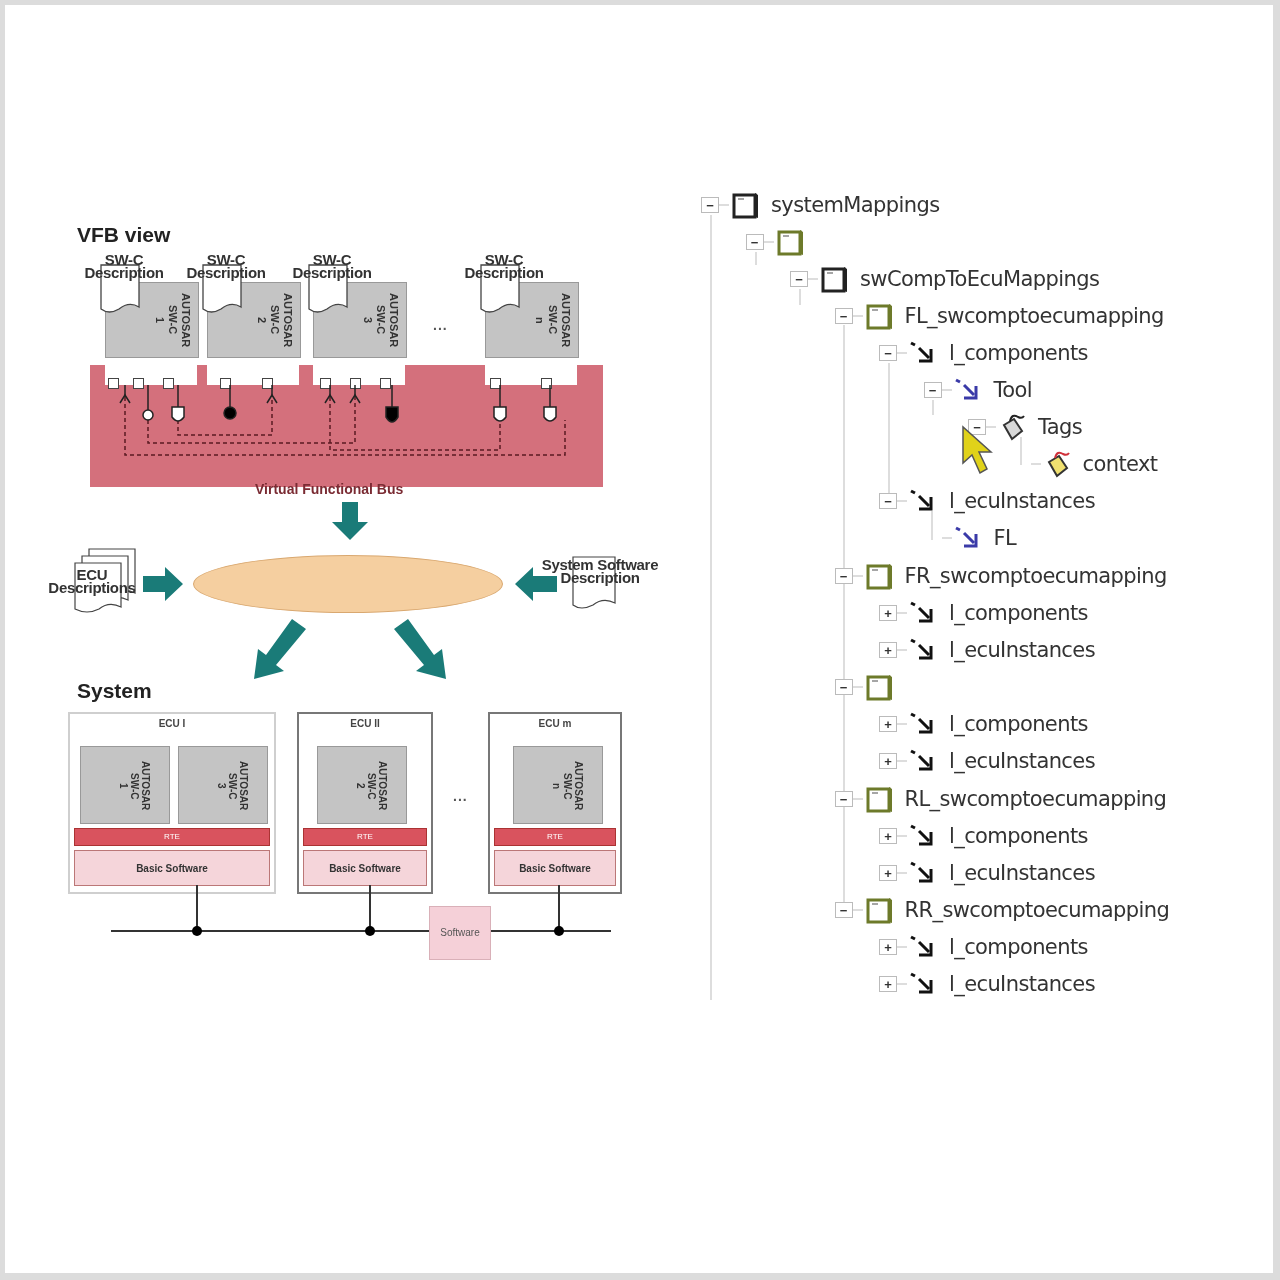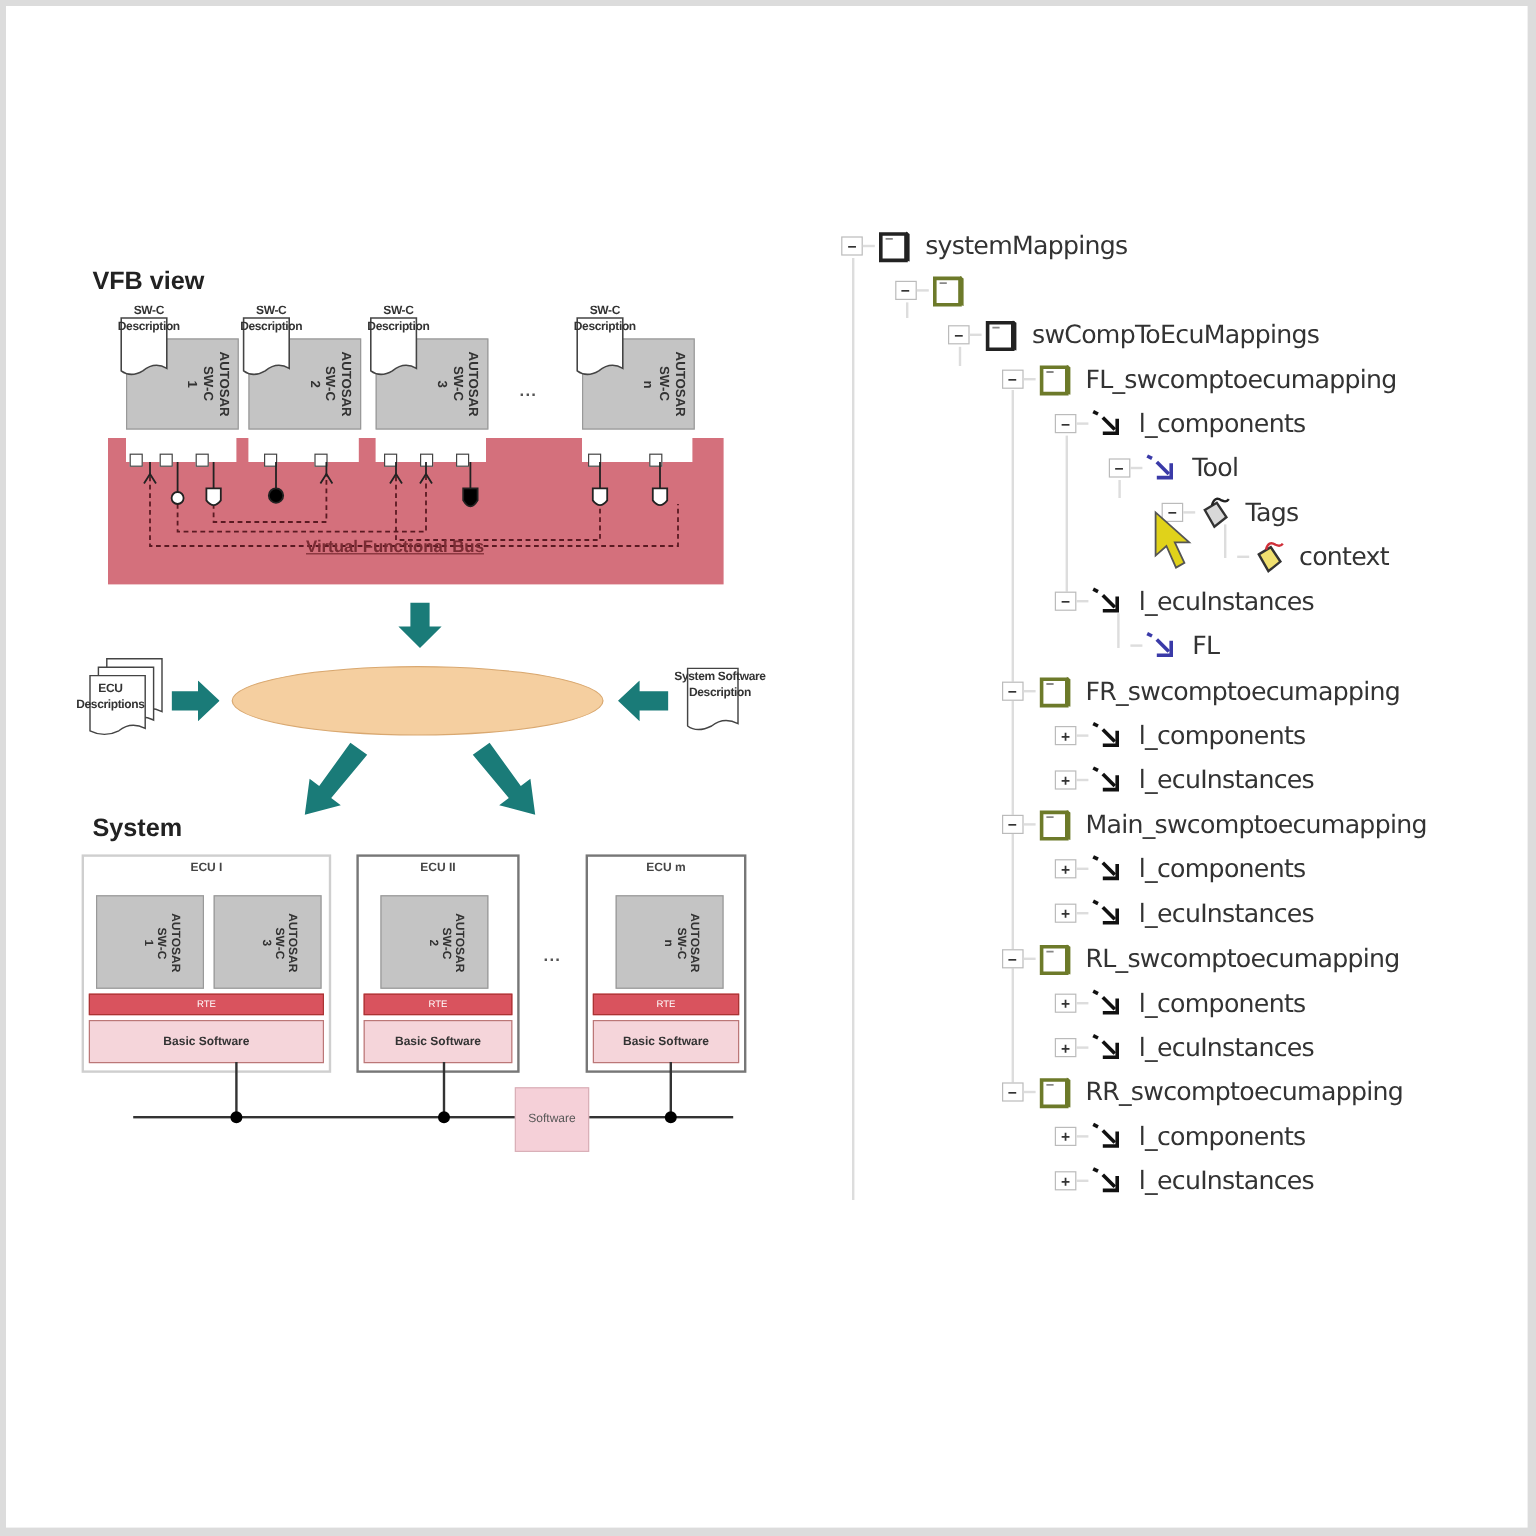--- a/index.html
+++ b/index.html
@@ -6,21 +6,21 @@
   body {
     width: 1280px; height: 1280px; background: #dcdcdc;
     font-family: "Liberation Sans", sans-serif; position: relative; overflow: hidden;
   }
   #frame {
     position: absolute; left: 5px; top: 5px; width: 1268px; height: 1268px;
     background: #ffffff;
   }
   .abs { position: absolute; }
   .section-title { font-weight: bold; font-size: 21px; color: #222; }
-  .doc-label { font-size: 10px; font-weight: bold; color: #333; text-align: center; line-height: 13px; white-space: nowrap; letter-spacing: -0.3px; }
+  .doc-label { font-size: 15px; font-weight: bold; color: #333; text-align: center; line-height: 13px; white-space: nowrap; letter-spacing: -0.3px; }
   .swc-box { background: #c4c4c4; border: 1px solid #999; }
   .swc-text { writing-mode: vertical-rl; font-size: 11px; font-weight: bold; color: #333; text-align: center; line-height: 13px; }
   .port { width: 11px; height: 11px; background: #fff; border: 1.5px solid #444; box-sizing: border-box; }
   .vfb-label { font-size: 14px; font-weight: bold; color: #7a2b33; }
   .ellipse-text { font-size: 12px; font-weight: bold; color: #5a3a1a; text-align: center; line-height: 15px; }
   .ecu-box { border: 2px solid #777; background: #fff; box-sizing: border-box; }
   .ecu-box.light { border-color: #cfcfcf; }
   .ecu-title { font-size: 10px; font-weight: bold; color: #444; text-align: center; }
   .rte { background: #d9535e; border: 1px solid #a33; box-sizing: border-box; font-size: 8px; color: #fff; text-align: center; line-height: 16px; }
   .bsw { background: #f5d5da; border: 1px solid #b77; box-sizing: border-box; font-size: 10px; color: #333; text-align: center; font-weight: bold; }
@@ -120,21 +120,21 @@
         <path d="M260 38 L265 30 L270 38" fill="none"></path>
       <path d="M302 20 V42"></path>
         <path d="M296 42 H308 V52 Q302 62 296 52 Z" fill="#000"></path>
       <path d="M410 20 V42"></path>
         <path d="M404 42 H416 V52 Q410 60 404 52 Z"></path>
       <path d="M460 20 V42"></path>
         <path d="M454 42 H466 V52 Q460 60 454 52 Z"></path>
     </g>
   </svg>
 
-  <div class="abs vfb-label" style="left:250px;top:442px;text-decoration:underline;">Virtual Functional Bus</div>
+  <div class="abs vfb-label" style="left:250px;top:476px;">Virtual Functional Bus</div>
 
   <svg class="abs" style="left:325px;top:497px;" width="40" height="40">
     <path d="M12 0 H28 V20 H38 L20 38 L2 20 H12 Z" fill="#1a7b78"></path>
   </svg>
 
   <div class="abs" style="left:188px;top:550px;width:308px;height:56px;border-radius:50%;background:#f5cfa0;border:1px solid #d9a870;"></div>
 
   <svg class="abs" style="left:52px;top:538px;" width="90" height="80">
     <g fill="#fff" stroke="#444" stroke-width="1.2">
       <path d="M32 6 H78 V50 Q66 44 56 52 Q44 58 32 52 Z"></path>
@@ -341,21 +341,20 @@
         <span class="tree-label">l_ecuInstances</span>
       </div>
       <div class="tree-row" style="left: 829.5px; top: 666px;">
         <div class="tg">−</div>
         <div style="width: 10px; height: 2px; background: rgb(221, 221, 221);"></div>
         <svg width="32" height="32" style="margin-right: 10px;">
           <path d="M5 6 H26 V28 H5 Z" fill="#fff" stroke="#6d7a2a" stroke-width="3"></path>
           <path d="M26 4 L29 6 V29 L26 28" fill="#6d7a2a"></path>
           <path d="M9 10 H15" stroke="#888" stroke-width="1.5"></path>
         </svg>
-        <span class="tree-label">Main_swcomptoecumapping</span>
       </div>
       <div class="tree-row" style="left: 874px; top: 703px;">
         <div class="tg">+</div>
         <div style="width: 10px; height: 2px; background: rgb(221, 221, 221);"></div>
         <svg width="32" height="32" style="margin-right: 10px;">
           <path d="M4 6 L8 8" stroke="#111" stroke-width="3"></path>
           <path d="M12 11 L22 21" stroke="#111" stroke-width="3"></path>
           <path d="M24 12 V24 H12" stroke="#111" stroke-width="3" fill="none"></path>
         </svg>
         <span class="tree-label">l_components</span>

